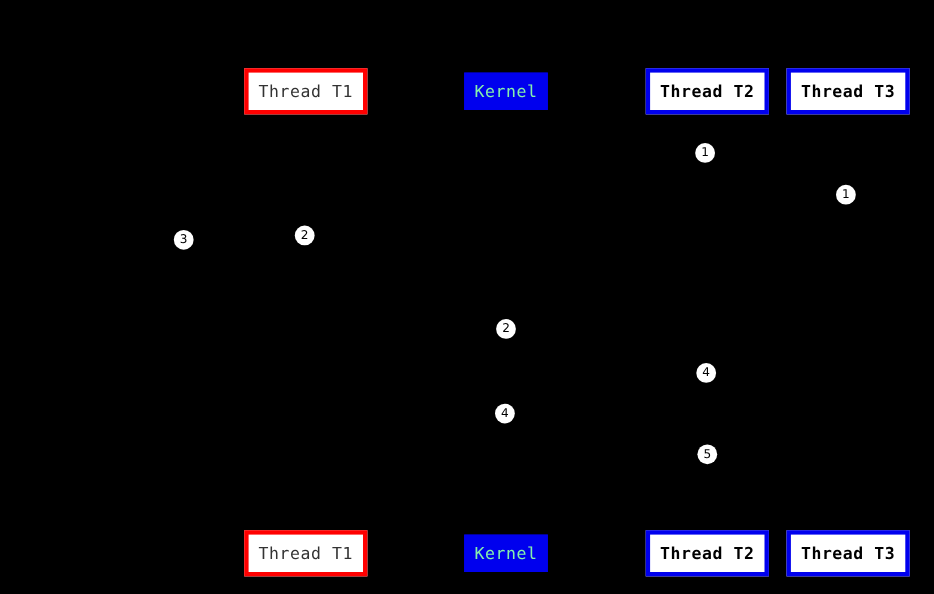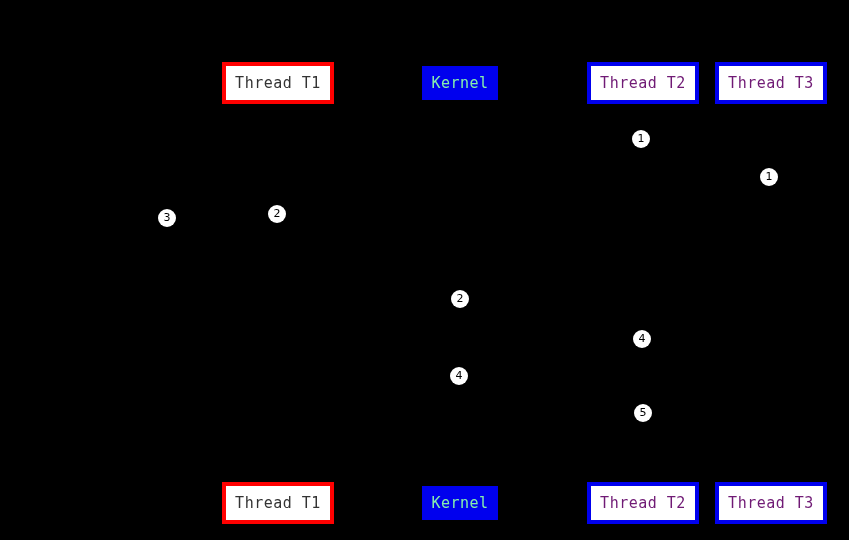--- a/index.html
+++ b/index.html
@@ -48,21 +48,21 @@
     background: #0000ee;
     border: 1px solid #0000ee;
   }
   .style-bluefill .plabel { color: #86efac; }
 
   
   .style-blue {
     background: #ffffff;
     border: 4px solid #0000ee;
   }
-  .style-blue .plabel { color: #701a75; }
+  .style-blue .plabel { color: #000000; font-weight: bold; }
 
   
   .lifeline {
     position: absolute;
     width: 1px;
     background: #000000;
   }
 
   
   .message-line {

